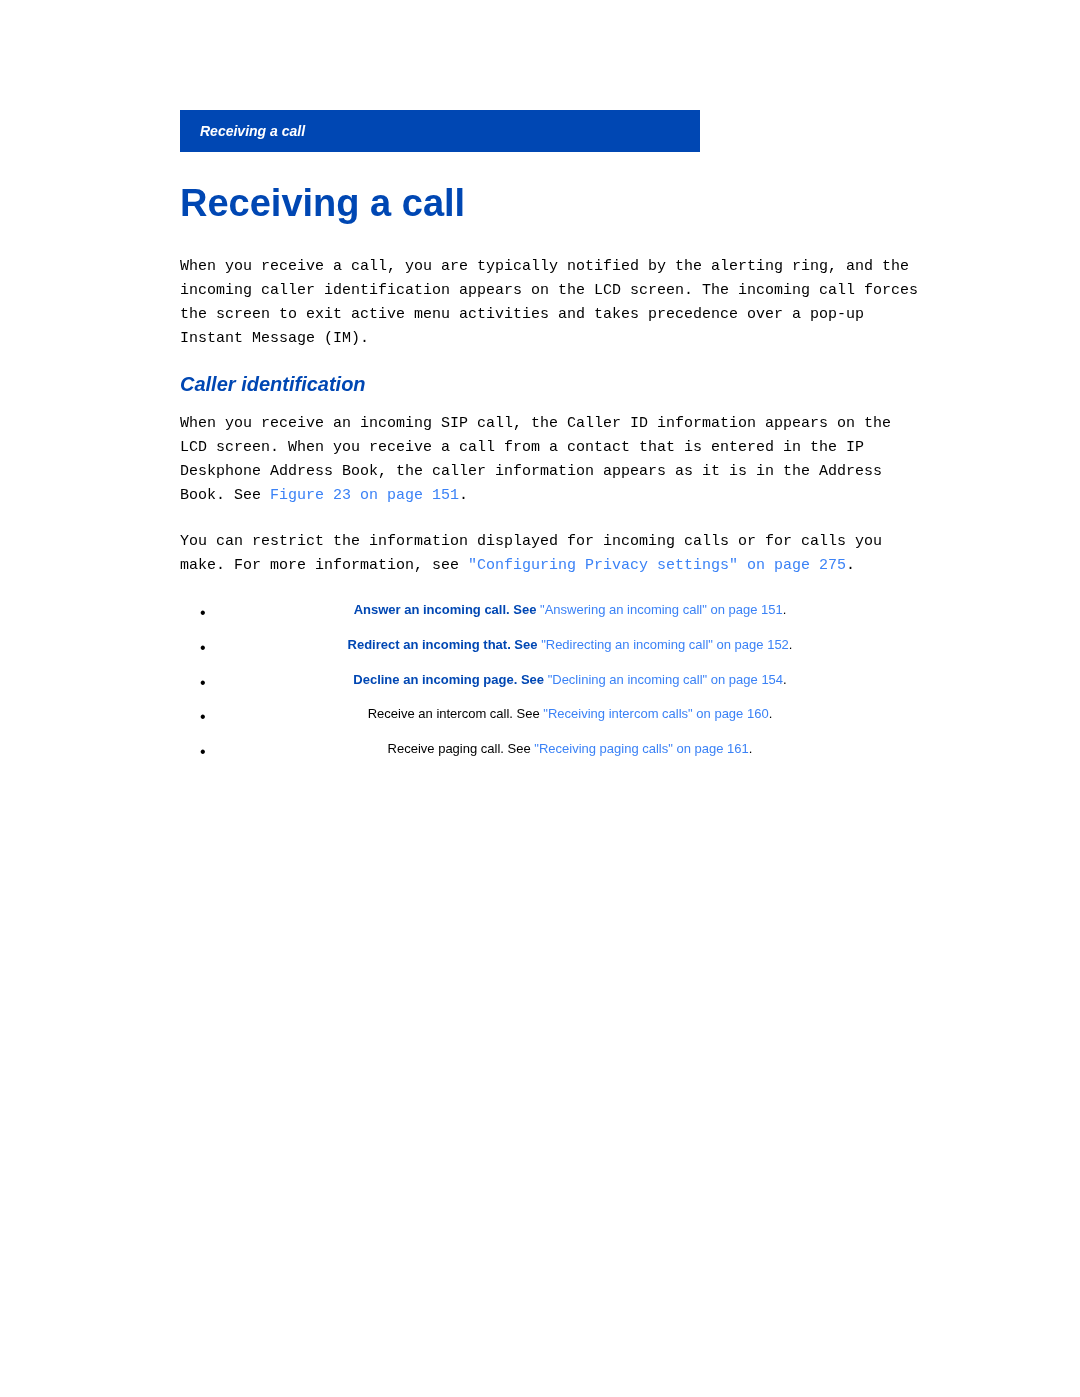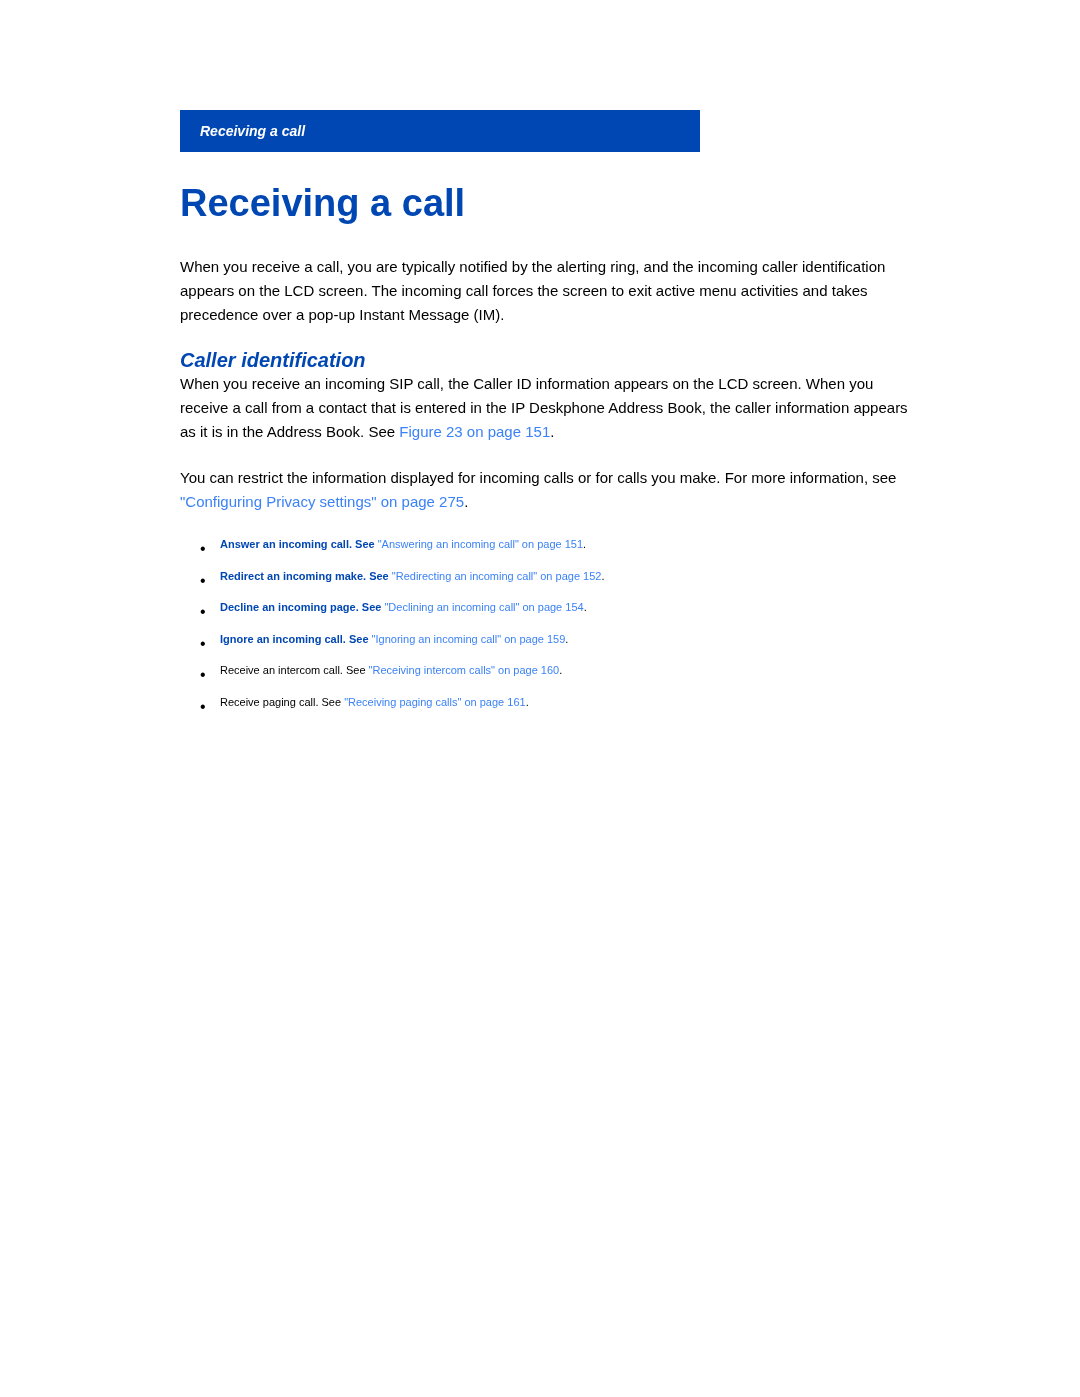--- a/index.html
+++ b/index.html
@@ -56,51 +56,54 @@
       margin-bottom: 30px;
       font-family: Arial, Helvetica, sans-serif;
     }
 
     
     .body-text {
       font-size: 15px;
       line-height: 1.6;
       color: #000000;
       margin-bottom: 22px;
+      font-family: Liberation Mono, monospace;
     }
 
     
     .section-heading {
       font-size: 20px;
       font-weight: bold;
       color: #0047b3;
+      margin-bottom: 16px;
       margin-top: 10px;
       font-style: italic;
     }
 
     
     a {
       color: #3b82f6;
       text-decoration: none;
     }
 
     
     .bullet-list {
       margin-left: 20px;
       margin-bottom: 10px;
       list-style: none;
     }
 
     .bullet-list li {
-      font-size: 11px;
+      font-size: 13px;
       line-height: 1.6;
       color: #000000;
       margin-bottom: 14px;
       padding-left: 20px;
       position: relative;
+      text-align: center;
     }
 
     .bullet-list li::before {
       content: "•";
       position: absolute;
       left: 0;
       color: #000000;
       font-size: 16px;
     }
 
@@ -135,30 +138,27 @@
     </p>
 
 
     <ul class="bullet-list">
 
       <li>
         <span class="bullet-bold">Answer an incoming call. See </span><a href="#">"Answering an incoming call" on page 151</a><span>.</span>
       </li>
 
       <li>
-        <span class="bullet-bold">Redirect an incoming make. See </span><a href="#">"Redirecting an incoming call" on page 152</a><span>.</span>
+        <span class="bullet-bold">Redirect an incoming that. See </span><a href="#">"Redirecting an incoming call" on page 152</a><span>.</span>
       </li>
 
       <li>
         <span class="bullet-bold">Decline an incoming page. See </span><a href="#">"Declining an incoming call" on page 154</a><span>.</span>
       </li>
 
-      <li>
-        <span class="bullet-bold">Ignore an incoming call. See </span><a href="#">"Ignoring an incoming call" on page 159</a><span>.</span>
-      </li>
 
       <li>
         <span>Receive an intercom call. See </span><a href="#">"Receiving intercom calls" on page 160</a><span>.</span>
       </li>
 
       <li>
         <span>Receive paging call. See </span><a href="#">"Receiving paging calls" on page 161</a><span>.</span>
       </li>
     </ul>
 

